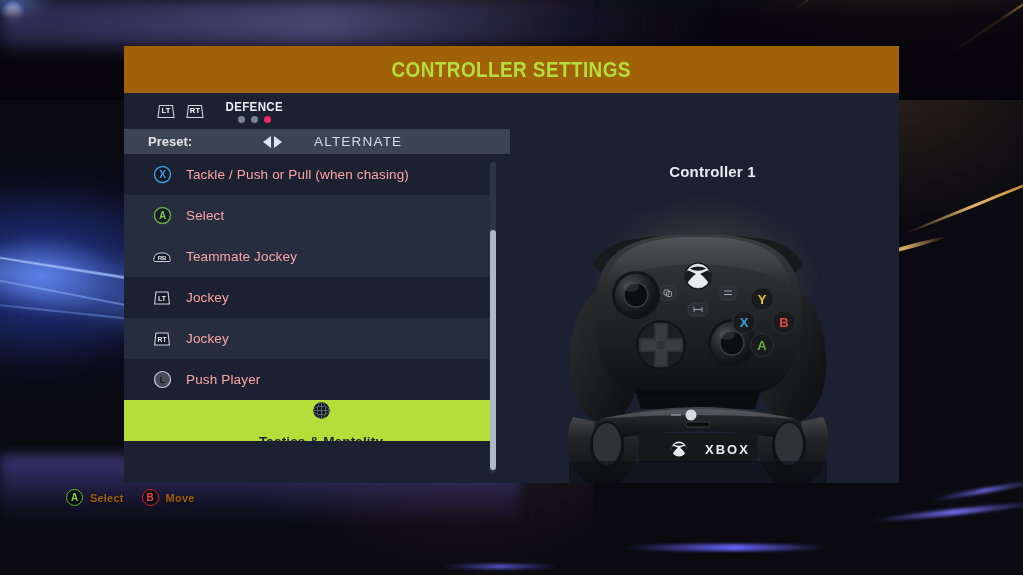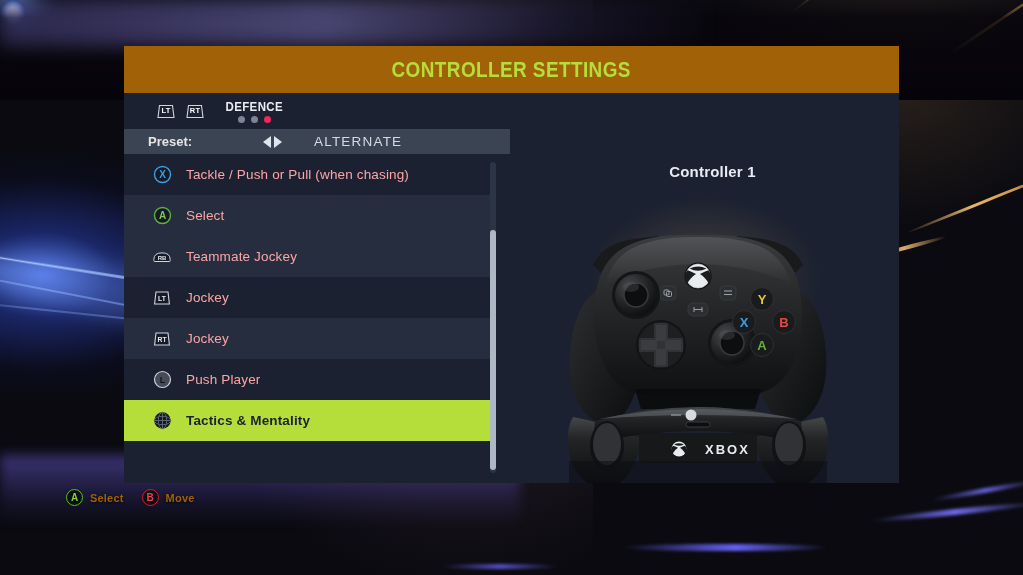--- a/index.html
+++ b/index.html
@@ -155,21 +155,21 @@
     margin-left:32px; color:#d5dae3; font-size:13.5px; letter-spacing:1.2px;
     font-family:"Liberation Sans Narrow","Liberation Sans",sans-serif;
   }
 
   #list-wrap { flex:1; position:relative; display:flex; min-height:0; }
   #list { flex:1; }
   .row {
     height:41px; display:flex; align-items:center; padding-left:28px; gap:14px;
   }
   .row.alt { background:#262d3e; }
-  .row.selected { background:#b6de3b; }
+  .row.selected { background:#b6de3b;flex-direction:column; }
   .row .row-label {
     font-size:13.5px; color:#fca5a5; letter-spacing:.15px;
     font-family:"Liberation Sans Narrow","Liberation Sans",sans-serif;
   }
   .row.selected .row-label { color:#1b2130; font-weight:bold; }
   .ico { width:20px; height:20px; flex:0 0 20px; display:flex; align-items:center; justify-content:center; position:relative; }
   .ico svg { display:block; }
 
   
   #scroll-track {

